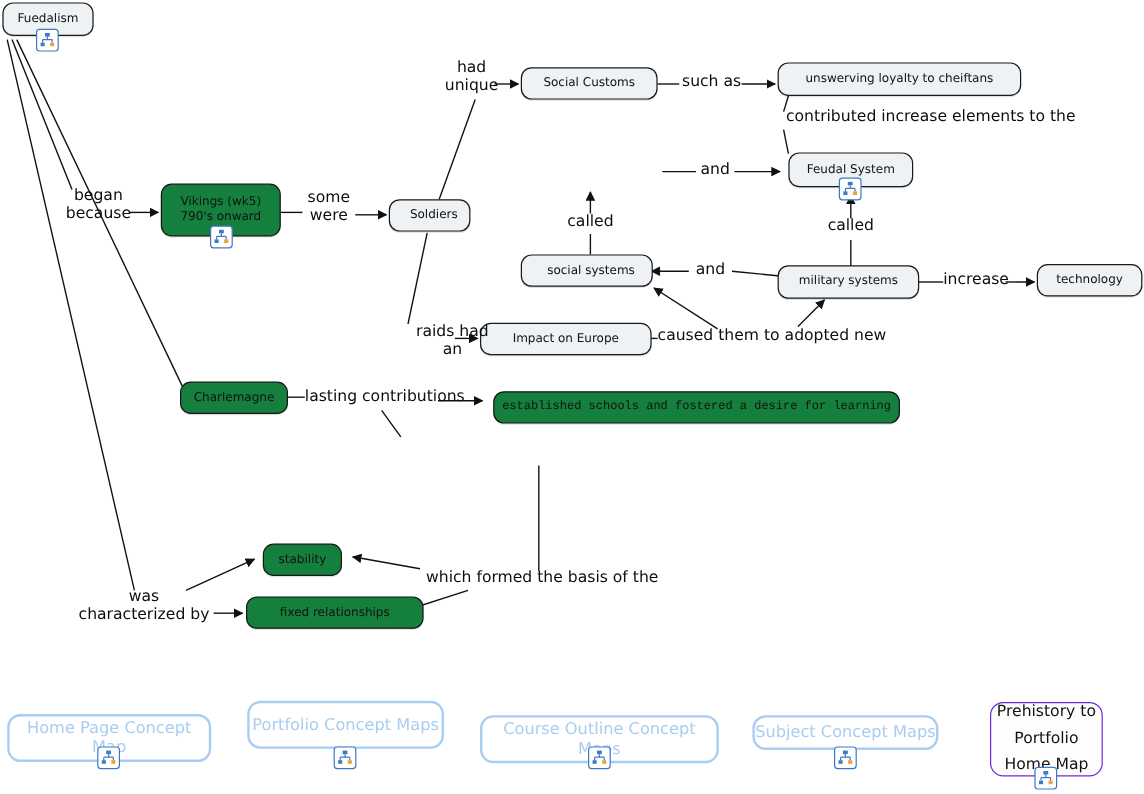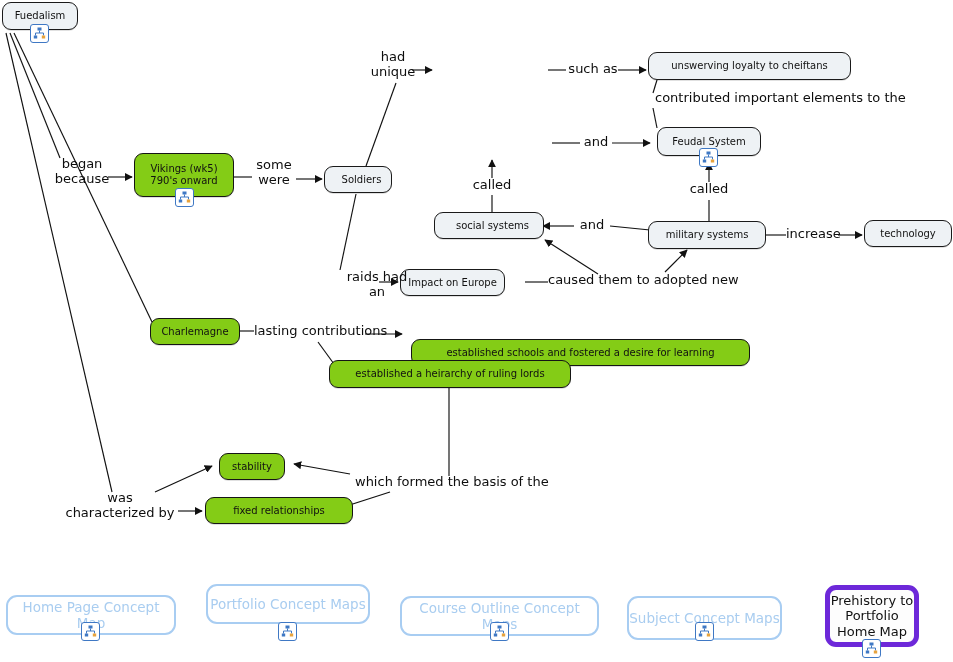--- a/index.html
+++ b/index.html
@@ -38,21 +38,21 @@
     line-height: 1.18;
     display: flex;
     align-items: center;
     justify-content: center;
     text-align: left;
     padding: 3px 9px;
     white-space: nowrap;
     box-shadow: 0 1px 0 rgba(0,0,0,0.12);
   }
   .node.blue {
-    background: #84cc16;
+    background: #15803d;
     border-color: #151515;
   }
   .node.multiline { white-space: normal; }
 
   .linklabel {
     position: absolute;
     font-size: 13px;
     color: #0d0d0d;
     line-height: 1.14;
     text-align: center;
@@ -85,24 +85,25 @@
     background: #ffffff;
     color: #a9cdf0;
     font-size: 13.5px;
     display: flex;
     align-items: center;
     justify-content: center;
     text-align: center;
     line-height: 1.2;
   }
   .navbtn.dark {
-    border: 5px solid #6d28d9;
+    border: 1px solid #6d28d9;
     color: #111111;
     background: #fdfdfd;
     font-size: 13px;
+    justify-content: space-between;
   }
 </style>
 </head>
 <body>
 
 <div id="canvas">
 
   <svg id="wires" viewBox="0 0 953 662">
     <defs>
       <marker id="arrow" viewBox="0 0 10 10" refX="9" refY="5" markerWidth="7" markerHeight="7" orient="auto-start-reverse">
@@ -207,20 +208,23 @@
       <line x1="10.5" y1="6" x2="10.5" y2="8.5" stroke="#3f78c4" stroke-width="1"></line>
       <rect x="0.8" y="8.5" width="3.4" height="3" fill="#3f78c4"></rect>
       <rect x="8.8" y="8.5" width="3.4" height="3" fill="#e8a33d"></rect>
     </svg>
   </div>
 
   <div class="node" style="left:324px; top:166px; width:68px; height:27px;padding-left:16px;">
     <span>Soldiers</span>
   </div>
 
+  <div class="node" style="left:434px; top:56px; width:114px; height:27px;">
+    <span>Social Customs</span>
+  </div>
 
   <div class="node" style="left:648px; top:52px; width:203px; height:28px;">
     <span>unswerving loyalty to cheiftans</span>
   </div>
 
 
   <div class="node" style="left:657px; top:127px; width:104px; height:29px;">
     <span>Feudal System</span>
   </div>
   <div class="cmicon" style="left:699px; top:148px;">
@@ -240,35 +244,32 @@
   </div>
 
   <div class="node" style="left:648px; top:221px; width:118px; height:28px;">
     <span>military systems</span>
   </div>
 
   <div class="node" style="left:864px; top:220px; width:88px; height:27px;">
     <span>technology</span>
   </div>
 
-  <div class="node" style="left:400px; top:269px; width:105px; height:27px;">
+  <div class="node" style="left:400px; top:269px; width:143px; height:27px;">
     <span>Impact on Europe</span>
   </div>
 
   <div class="node blue" style="left:150px; top:318px; width:90px; height:27px;">
     <span>Charlemagne</span>
   </div>
 
-  <div class="node blue" style="left:411px; top:339px; width:339px; height:27px;">
+  <div class="node blue" style="left:411px; top:326px; width:339px; height:27px;font-family:Liberation Mono, monospace;">
     <span>established schools and fostered a desire for learning</span>
   </div>
 
-  <div class="node blue" style="left:329px; top:360px; width:242px; height:28px;">
-    <span>established a heirarchy of ruling lords</span>
-  </div>
 
   <div class="node blue" style="left:219px; top:453px; width:66px; height:27px;">
     <span>stability</span>
   </div>
 
   <div class="node blue" style="left:205px; top:497px; width:148px; height:27px;">
     <span>fixed relationships</span>
   </div>
 
   <div class="linklabel" style="left:52px; top:157px; width:60px;">
@@ -284,21 +285,21 @@
   <div class="linklabel" style="left:370px; top:50px; width:46px;">
     <div>had</div>
     <div>unique</div>
   </div>
 
   <div class="linklabel" style="left:566px; top:62px; width:54px;">
     <div>such as</div>
   </div>
 
   <div class="linklabel left" style="left:655px; top:91px;">
-    <div>contributed important elements to the</div>
+    <div>contributed increase elements to the</div>
   </div>
 
   <div class="linklabel" style="left:580px; top:135px; width:32px;">
     <div>and</div>
   </div>
 
   <div class="linklabel" style="left:465px; top:178px; width:54px;">
     <div>called</div>
   </div>
 
@@ -374,21 +375,21 @@
       <rect x="4.5" y="0.5" width="4" height="3" fill="#3f78c4"></rect>
       <line x1="6.5" y1="3.5" x2="6.5" y2="6" stroke="#3f78c4" stroke-width="1"></line>
       <line x1="2.5" y1="6" x2="10.5" y2="6" stroke="#3f78c4" stroke-width="1"></line>
       <line x1="2.5" y1="6" x2="2.5" y2="8.5" stroke="#3f78c4" stroke-width="1"></line>
       <line x1="10.5" y1="6" x2="10.5" y2="8.5" stroke="#3f78c4" stroke-width="1"></line>
       <rect x="0.8" y="8.5" width="3.4" height="3" fill="#3f78c4"></rect>
       <rect x="8.8" y="8.5" width="3.4" height="3" fill="#e8a33d"></rect>
     </svg>
   </div>
 
-  <div class="navbtn" style="left:627px; top:596px; width:155px; height:44px;">
+  <div class="navbtn" style="left:627px; top:596px; width:155px; height:29px;">
     <span>Subject Concept Maps</span>
   </div>
   <div class="cmicon" style="left:695px; top:622px;">
     <svg width="13" height="13" viewBox="0 0 13 13" aria-hidden="true">
       <rect x="4.5" y="0.5" width="4" height="3" fill="#3f78c4"></rect>
       <line x1="6.5" y1="3.5" x2="6.5" y2="6" stroke="#3f78c4" stroke-width="1"></line>
       <line x1="2.5" y1="6" x2="10.5" y2="6" stroke="#3f78c4" stroke-width="1"></line>
       <line x1="2.5" y1="6" x2="2.5" y2="8.5" stroke="#3f78c4" stroke-width="1"></line>
       <line x1="10.5" y1="6" x2="10.5" y2="8.5" stroke="#3f78c4" stroke-width="1"></line>
       <rect x="0.8" y="8.5" width="3.4" height="3" fill="#3f78c4"></rect>

